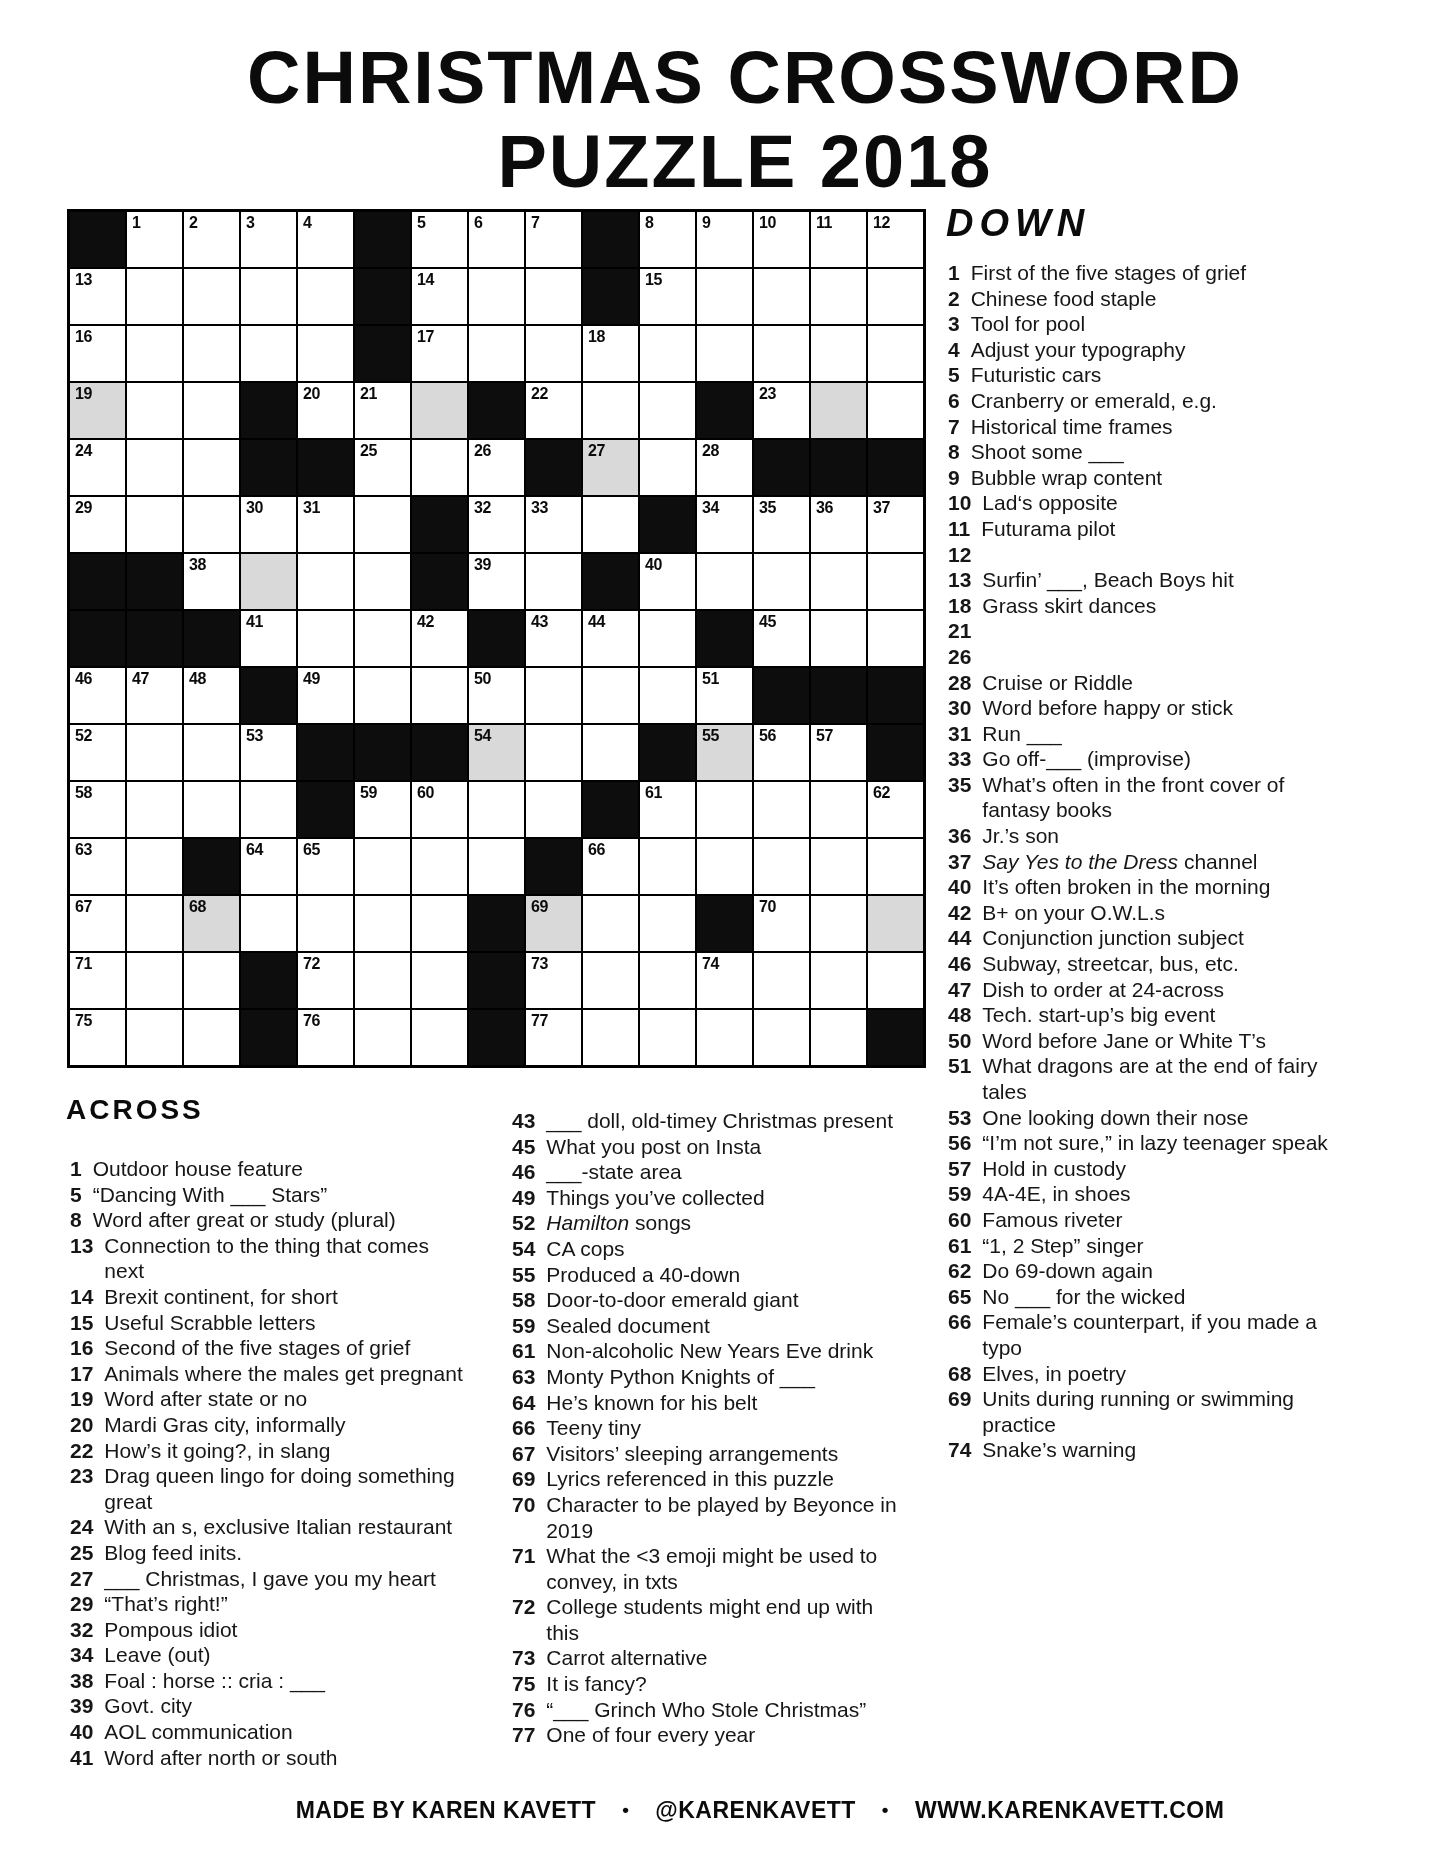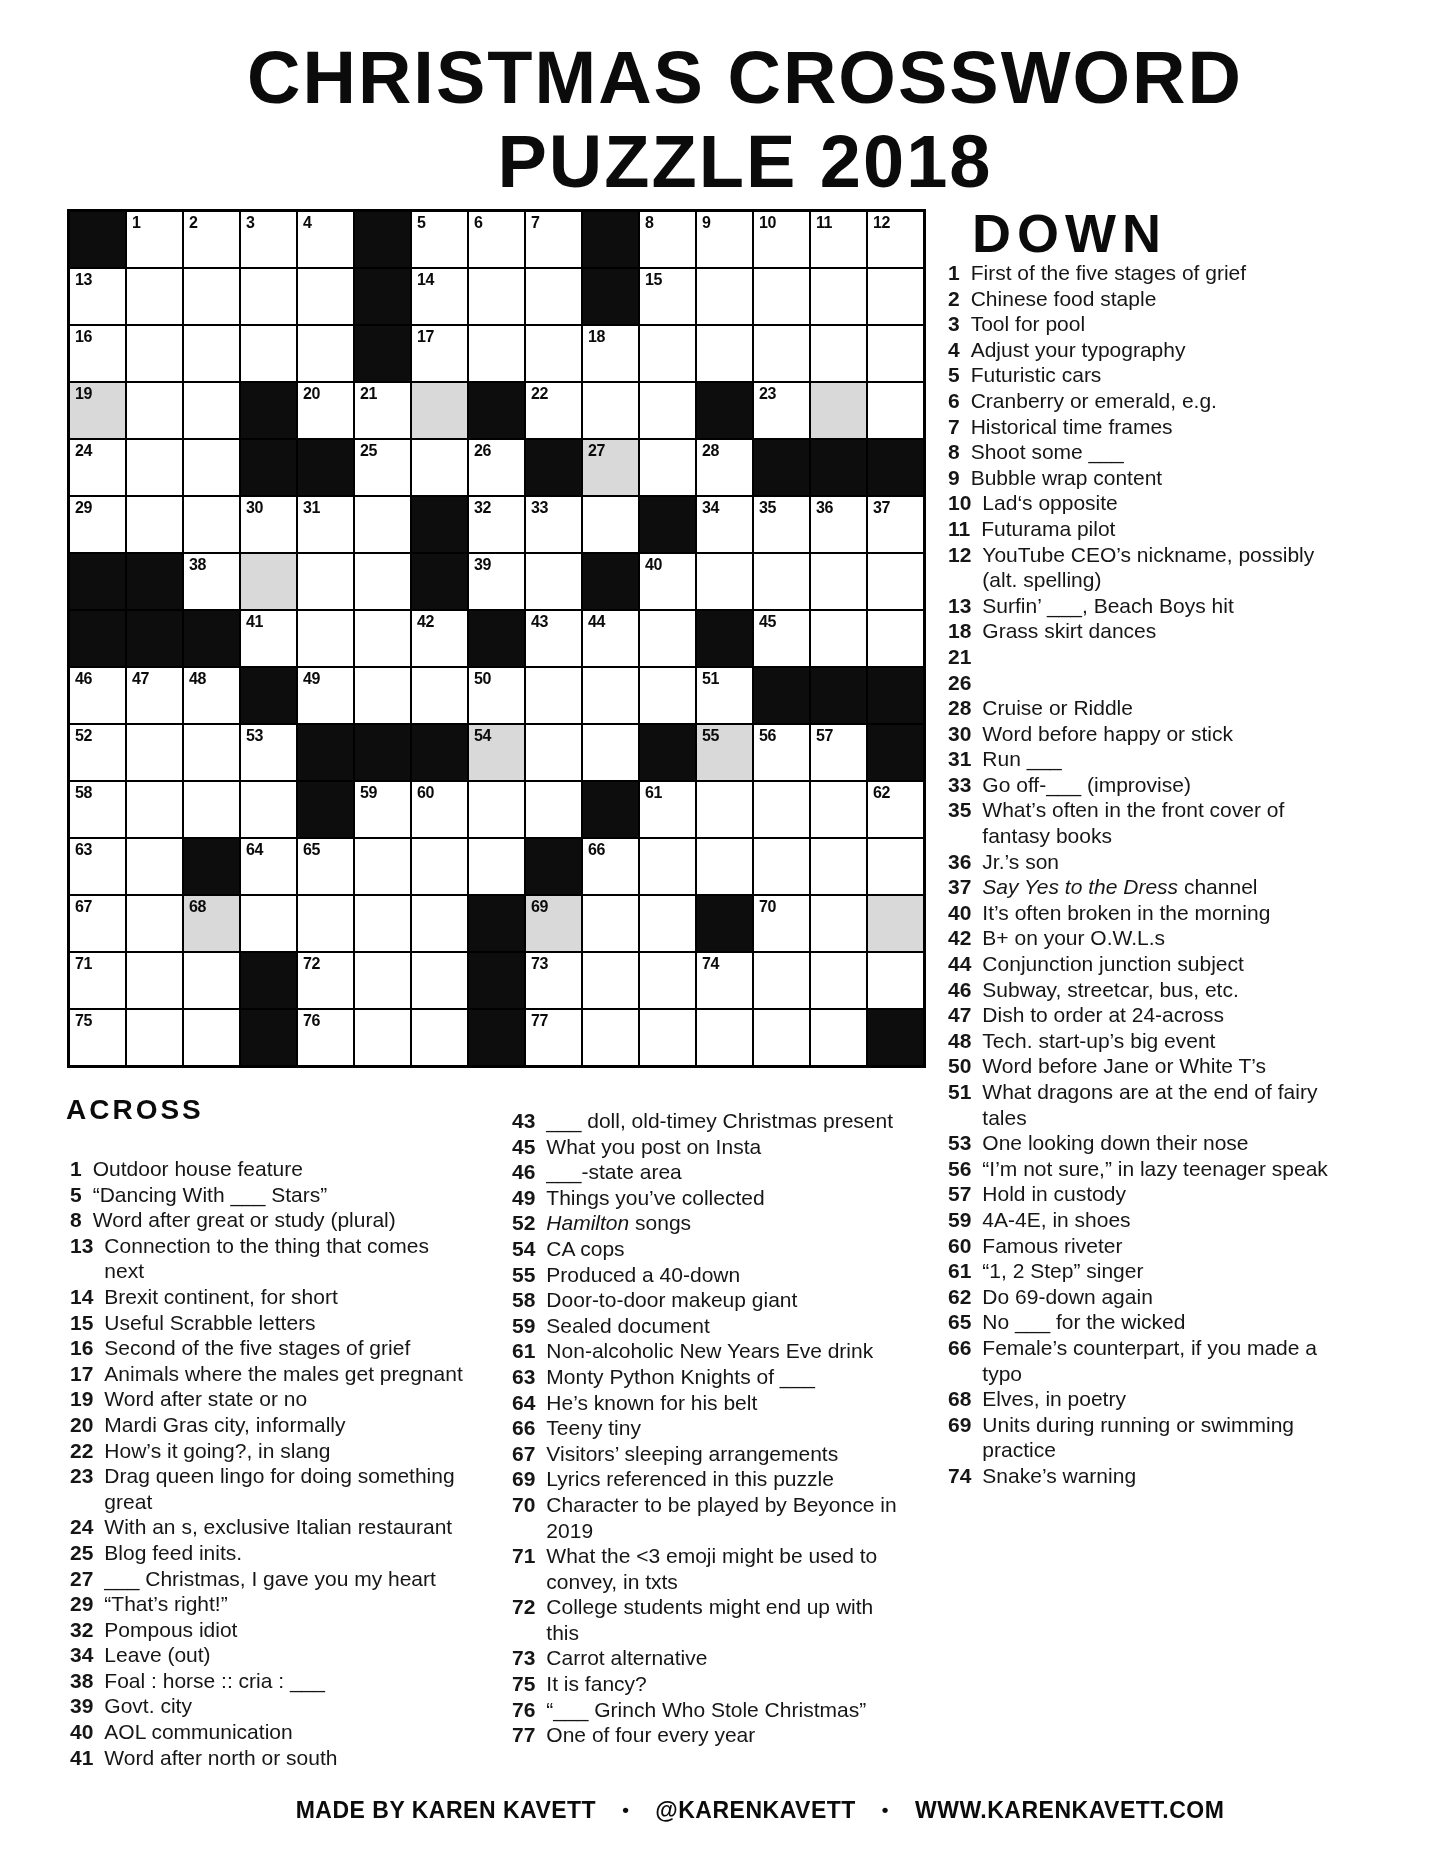--- a/index.html
+++ b/index.html
@@ -53,21 +53,21 @@
     color: #0b0b0b;
   }
 
   
   .section-header {
     position: absolute;
     font-weight: 800;
     color: #0b0b0b;
   }
   #across-header { left: 66px;  top: 1094px; font-size: 28px; letter-spacing: 3px; }
-  #down-header   { left: 972px; top: 202px;  font-size: 54px; letter-spacing: 6px; }
+  #down-header   { left: 946px; top: 202px;  font-size: 38px; letter-spacing: 6px; font-style: italic; }
 
   .clues {
     position: absolute;
     font-size: 21px;
     line-height: 25.6px;
     color: #161616;
   }
   #across-col1 { left: 70px;  top: 1156px; width: 460px; }
   #across-col2 { left: 512px; top: 1108px; width: 445px; }
   #down-list   { left: 948px; top: 260px;  width: 470px; }
@@ -522,22 +522,20 @@
     <div class="clue">
       <span class="n">10</span>
       <span class="t">Lad‘s opposite</span>
     </div>
     <div class="clue">
       <span class="n">11</span>
       <span class="t">Futurama pilot</span>
     </div>
     <div class="clue">
       <span class="n">12</span>
-      <span class="t">YouTube CEO’s nickname, possibly
-(alt. spelling)</span>
     </div>
     <div class="clue">
       <span class="n">13</span>
       <span class="t">Surfin’ ___, Beach Boys hit</span>
     </div>
     <div class="clue">
       <span class="n">18</span>
       <span class="t">Grass skirt dances</span>
     </div>
     <div class="clue">
@@ -777,21 +775,21 @@
     <div class="clue">
       <span class="n">54</span>
       <span class="t">CA cops</span>
     </div>
     <div class="clue">
       <span class="n">55</span>
       <span class="t">Produced a 40-down</span>
     </div>
     <div class="clue">
       <span class="n">58</span>
-      <span class="t">Door-to-door makeup giant</span>
+      <span class="t">Door-to-door emerald giant</span>
     </div>
     <div class="clue">
       <span class="n">59</span>
       <span class="t">Sealed document</span>
     </div>
     <div class="clue">
       <span class="n">61</span>
       <span class="t">Non-alcoholic New Years Eve drink</span>
     </div>
     <div class="clue">

